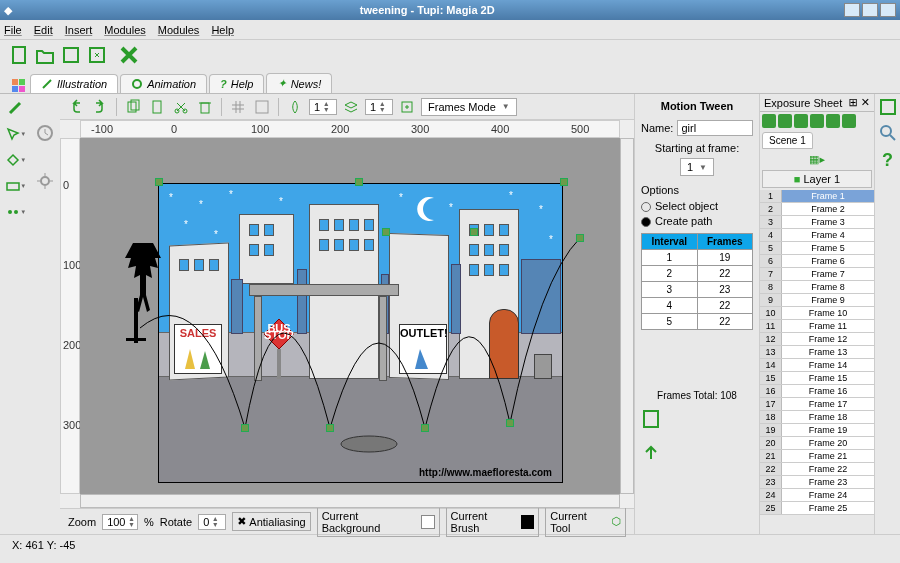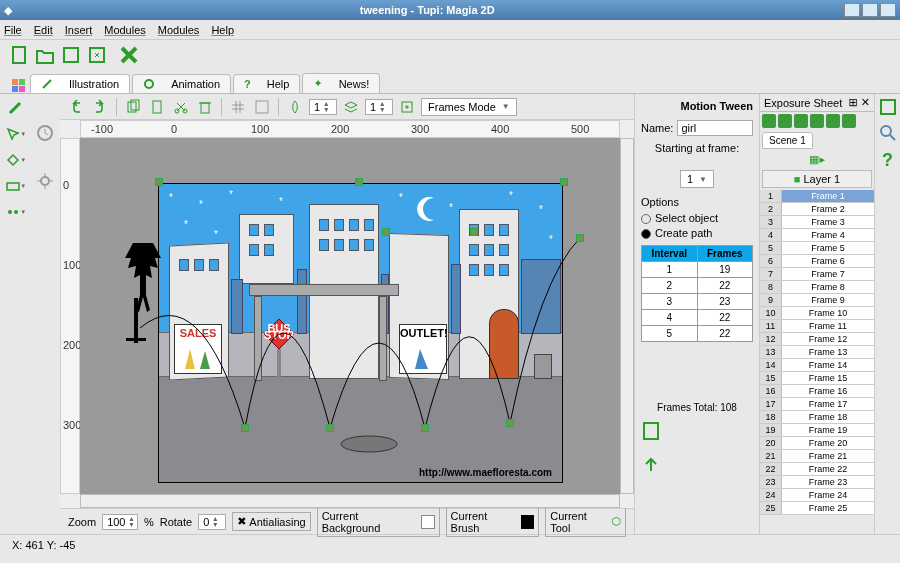--- a/index.html
+++ b/index.html
@@ -5,21 +5,21 @@
 * { margin: 0; padding: 0; box-sizing: border-box; font-family: sans-serif; font-size: 11px; }
 body { width: 900px; height: 563px; background: #e8e8e8; overflow: hidden; }
 .titlebar { background: linear-gradient(#6aa0d0, #4a7aa8); height: 20px; display: flex; align-items: center; padding: 0 4px; color: #fff; }
 .titlebar .title { flex: 1; text-align: center; font-weight: bold; }
 .titlebar .wbtn { width: 16px; height: 14px; background: #d8eaf8; border: 1px solid #888; margin-left: 2px; display: inline-block; }
 .menubar { background: #e8e8e8; height: 20px; display: flex; align-items: center; padding: 0 4px; border-bottom: 1px solid #ccc; }
 .menubar span { margin-right: 12px; text-decoration: underline; text-decoration-color: #888; }
 .toolbar1 { height: 30px; display: flex; align-items: center; padding: 0 8px; gap: 4px; }
 .tb-icon { width: 22px; height: 22px; display: flex; align-items: center; justify-content: center; }
 .tabs { display: flex; align-items: flex-end; padding: 0 8px; height: 24px; border-bottom: 1px solid #bbb; }
-.tab { background: #f4f4f4; border: 1px solid #bbb; border-bottom: none; padding: 3px 10px; margin-right: 2px; border-radius: 4px 4px 0 0; display: flex; align-items: center; gap: 16px; }
+.tab { background: #f4f4f4; border: 1px solid #bbb; border-bottom: none; padding: 3px 10px; margin-right: 2px; border-radius: 4px 4px 0 0; display: flex; align-items: center; gap: 4px; font-style: italic; }
 .tab.active { background: #fff; }
 .content-row { display: flex; height: 440px; }
 .left-tools { width: 30px; background: #e8e8e8; padding-top: 4px; display: flex; flex-direction: column; align-items: center; gap: 6px; }
 .lt-icon { width: 20px; height: 20px; display: flex; align-items: center; justify-content: center; }
 .mini-arrow { font-size: 7px; color: #666; margin-left: 1px; }
 .center-col { flex: 1; display: flex; flex-direction: column; }
 .canvas-toolbar { height: 26px; display: flex; align-items: center; padding: 0 6px; gap: 4px; border-bottom: 1px solid #ccc; }
 .ct-item { width: 20px; height: 20px; display: flex; align-items: center; justify-content: center; }
 .ct-sep { width: 1px; height: 18px; background: #bbb; margin: 0 2px; }
 .spinner { border: 1px solid #aaa; background: #fff; padding: 1px 4px; min-width: 28px; display: inline-flex; align-items: center; }
@@ -40,21 +40,21 @@
 .scrollbar-h { position: absolute; bottom: 0; left: 20px; right: 14px; height: 14px; background: #eee; border: 1px solid #bbb; }
 .bldg { position: absolute; background: #e8e8e8; border: 1px solid #555; }
 .win { position: absolute; background: #3fa5e8; border: 1px solid #555; width: 10px; height: 12px; }
 .star { position: absolute; color: #fff; font-size: 10px; }
 .urltext { position: absolute; bottom: 4px; right: 10px; font-weight: bold; font-size: 10px; }
 .witch { position: absolute; left: 28px; top: 100px; color: #000; }
 .handle { position: absolute; width: 8px; height: 8px; background: #6b9b4a; border: 1px solid #2a5; }
 .bottom-bar { height: 26px; display: flex; align-items: center; padding: 0 8px; gap: 6px; border-top: 1px solid #ccc; background: #e8e8e8; }
 .status { height: 20px; padding: 2px 12px; font-size: 10px; border-top: 1px solid #ccc; display: flex; align-items: center; }
 .right-panel { width: 125px; background: #e8e8e8; border-left: 1px solid #ccc; padding: 6px; font-size: 11px; }
-.right-panel h4 { text-align: right; font-weight: bold; margin-bottom: 8px; }
+.right-panel h4 { text-align: center; font-weight: bold; margin-bottom: 8px; }
 .rp-row { margin-bottom: 6px; display: flex; align-items: center; gap: 4px; }
 .rp-row label { white-space: nowrap; }
 .rp-input { border: 1px solid #aaa; background: #fff; padding: 1px 3px; flex: 1; min-width: 0; }
 .itable { width: 100%; border-collapse: collapse; margin-top: 6px; }
 .itable th, .itable td { border: 1px solid #999; padding: 2px 4px; text-align: center; font-size: 10px; background: #fff; }
 .itable th { background: #0ea5e9; }
 .frames-total { text-align: center; margin-top: 60px; font-size: 10px; }
 .action-icons { text-align: center; margin-top: 8px; }
 .exposure-col { width: 115px; background: #e8e8e8; border-left: 1px solid #ccc; display: flex; flex-direction: column; }
 .exp-header { display: flex; justify-content: space-between; align-items: center; padding: 2px 4px; border-bottom: 1px solid #bbb; font-size: 10px; }
@@ -441,21 +441,21 @@
         </span>
     </div>
   </div>
 
   <div class="right-panel">
     <h4>Motion Tween</h4>
     <div class="rp-row">
         <label>Name:</label>
         <input class="rp-input" value="girl" style="">
       </div>
-    <div style="text-align:center;margin-bottom:16px">Starting at frame:</div>
+    <div style="text-align:center;margin-bottom:4px">Starting at frame:</div>
     <div style="text-align:center;margin-bottom:8px"><span class="dropdown">
           <span>1</span>
           <span class="dd-arrow">▼</span>
         </span></div>
     <div style="margin-bottom:4px">Options</div>
     <div style="margin-bottom:3px"><span class="radio"></span><span>Select object</span></div>
     <div style="margin-bottom:6px"><span class="radio filled"></span><span>Create path</span></div>
     <table class="itable">
       <tbody>
           <tr>

